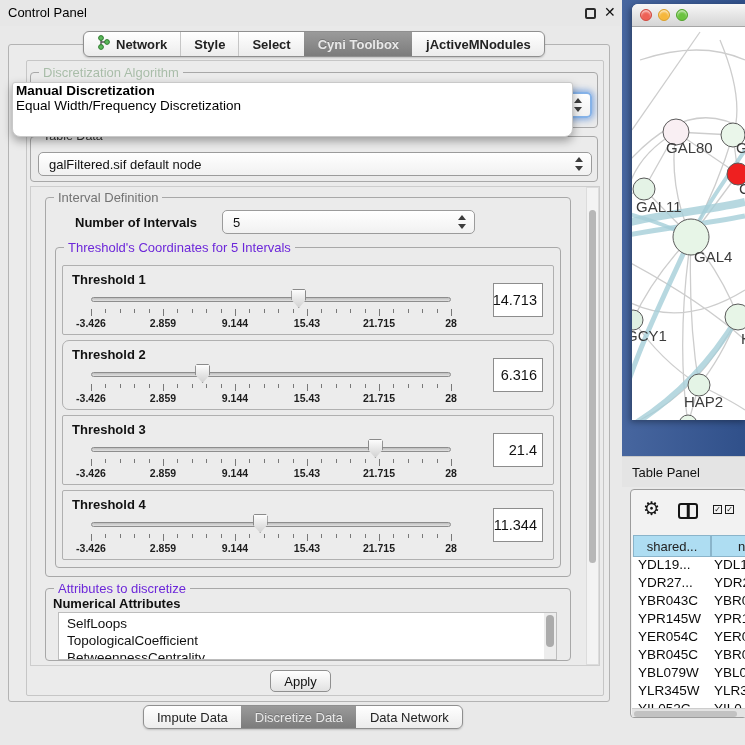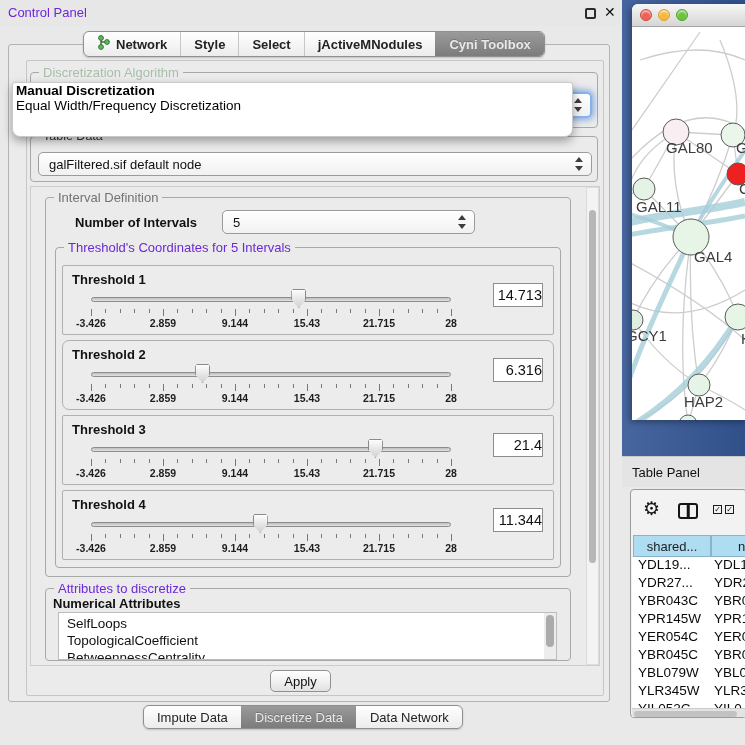--- a/index.html
+++ b/index.html
@@ -2,21 +2,21 @@
 <html><head>
 <meta charset="utf-8">
 <style>
   * { margin:0; padding:0; box-sizing:border-box; }
   html,body { width:745px; height:745px; overflow:hidden; }
   body { background:#e9e9e9; font-family:"Liberation Sans","DejaVu Sans",sans-serif; color:#111; position:relative; }
   .abs { position:absolute; }
 
   
   #titlebar { left:0; top:0; width:620px; height:26px; background:#e7e7e7; }
-  #tb-title { left:8px; top:5px; font-size:13px; color:#6d28d9; }
+  #tb-title { left:8px; top:5px; font-size:13px; color:#000000; }
   #float-btn { left:585px; top:8px; width:11px; height:11px; border:2px solid #2b2b2b; border-radius:2px; }
   #close-btn { left:604px; top:4px; font-size:14px; font-weight:900; color:#111; }
 
   
   .tabstrip { display:inline-flex; height:26px; border:1px solid #8f8f8f; border-radius:6px; overflow:hidden;
               background:linear-gradient(#ffffff,#ececec); box-shadow:0 1px 2px rgba(0,0,0,.18); z-index:6; }
   .tab { display:flex; align-items:center; gap:5px; padding:0 13px; font-size:13px; font-weight:700; color:#222; white-space:nowrap; }
   .tab + .tab { border-left:1px solid #c6c6c6; }
   .tab.sel { background:linear-gradient(#9a9a9a,#7c7c7c); color:#e9e9e9; border-left-color:transparent; text-shadow:0 -1px 0 rgba(0,0,0,.2); }
   .tab.sel + .tab { border-left-color:transparent; }
@@ -62,22 +62,22 @@
 
   
   .tbox { position:absolute; left:62px; width:492px; height:70px; border:1px solid #b0b0b0; border-radius:2px; background:#ececec; }
   .tlabel { position:absolute; left:9px; top:6px; font-size:13px; font-weight:700; }
   .track { position:absolute; left:28px; top:31px; width:360px; height:5px; border:1px solid #8d8d8d; border-radius:3px;
            background:linear-gradient(#bdbdbd,#e2e2e2); }
   .thumb { position:absolute; top:23px; width:15px; height:19px; background:linear-gradient(#fdfdfd,#d2d2d2);
            border:1px solid #8a8a8a; clip-path:polygon(12% 0,88% 0,100% 12%,100% 55%,50% 100%,0 55%,0 12%); }
   .tick { position:absolute; width:1px; background:#787878; top:43px; }
   .ticklabel { position:absolute; top:51px; transform:translateX(-50%); font-size:10.5px; font-weight:700; color:#1d1d1d; white-space:nowrap; }
-  .tvalue { position:absolute; right:10px; top:17px; width:50px; height:24px; background:#fff; border:1px solid #8d8d8d;
-            font-size:14.5px; display:flex; align-items:center; justify-content:flex-end; }
+  .tvalue { position:absolute; right:10px; top:17px; width:50px; height:34px; background:#fff; border:1px solid #8d8d8d;
+            font-size:14.5px; display:flex; align-items:center; justify-content:flex-end; padding-right:5px; }
 
   
   #attr-sub { left:53px; top:596px; font-size:13px; font-weight:700; }
   #attr-list { left:58px; top:612px; width:499px; height:48px; background:#fff; border:1px solid #bdbdbd; overflow:hidden;
                font-size:13.5px; line-height:17px; padding:2px 0 0 8px; }
   #attr-scroll { left:544px; top:613px; width:12px; height:46px; background:#ededed; }
   #attr-thumb { left:2px; top:2px; width:8px; height:32px; background:#ababab; border-radius:4px; position:absolute; }
 
   #main-scroll { left:586px; top:187px; width:13px; height:478px; background:#f3f3f3; border:1px solid #dcdcdc; }
   #main-thumb { position:absolute; left:2px; top:22px; width:7px; height:353px; background:#b7b7b7; border-radius:4px; }
@@ -136,25 +136,25 @@
           <circle cx="10" cy="7" r="2.4" fill="#5cb85c" stroke="#2d7a2d"></circle>
         </svg></span>
       <span>Network</span>
     </div>
     <div class="tab">
       <span>Style</span>
     </div>
     <div class="tab">
       <span>Select</span>
     </div>
-    <div class="tab">
-      <span>jActiveMNodules</span>
-    </div>
     <div class="tab sel">
       <span>Cyni Toolbox</span>
+    </div>
+    <div class="tab">
+      <span>jActiveMNodules</span>
     </div>
   </div>
 
 <div id="algo-group" class="abs group">
   <span class="gtitle">Discretization Algorithm</span>
 </div>
 <div id="algo-combo" class="abs combo">
     <span class="stepper"></span>
   </div>
 

